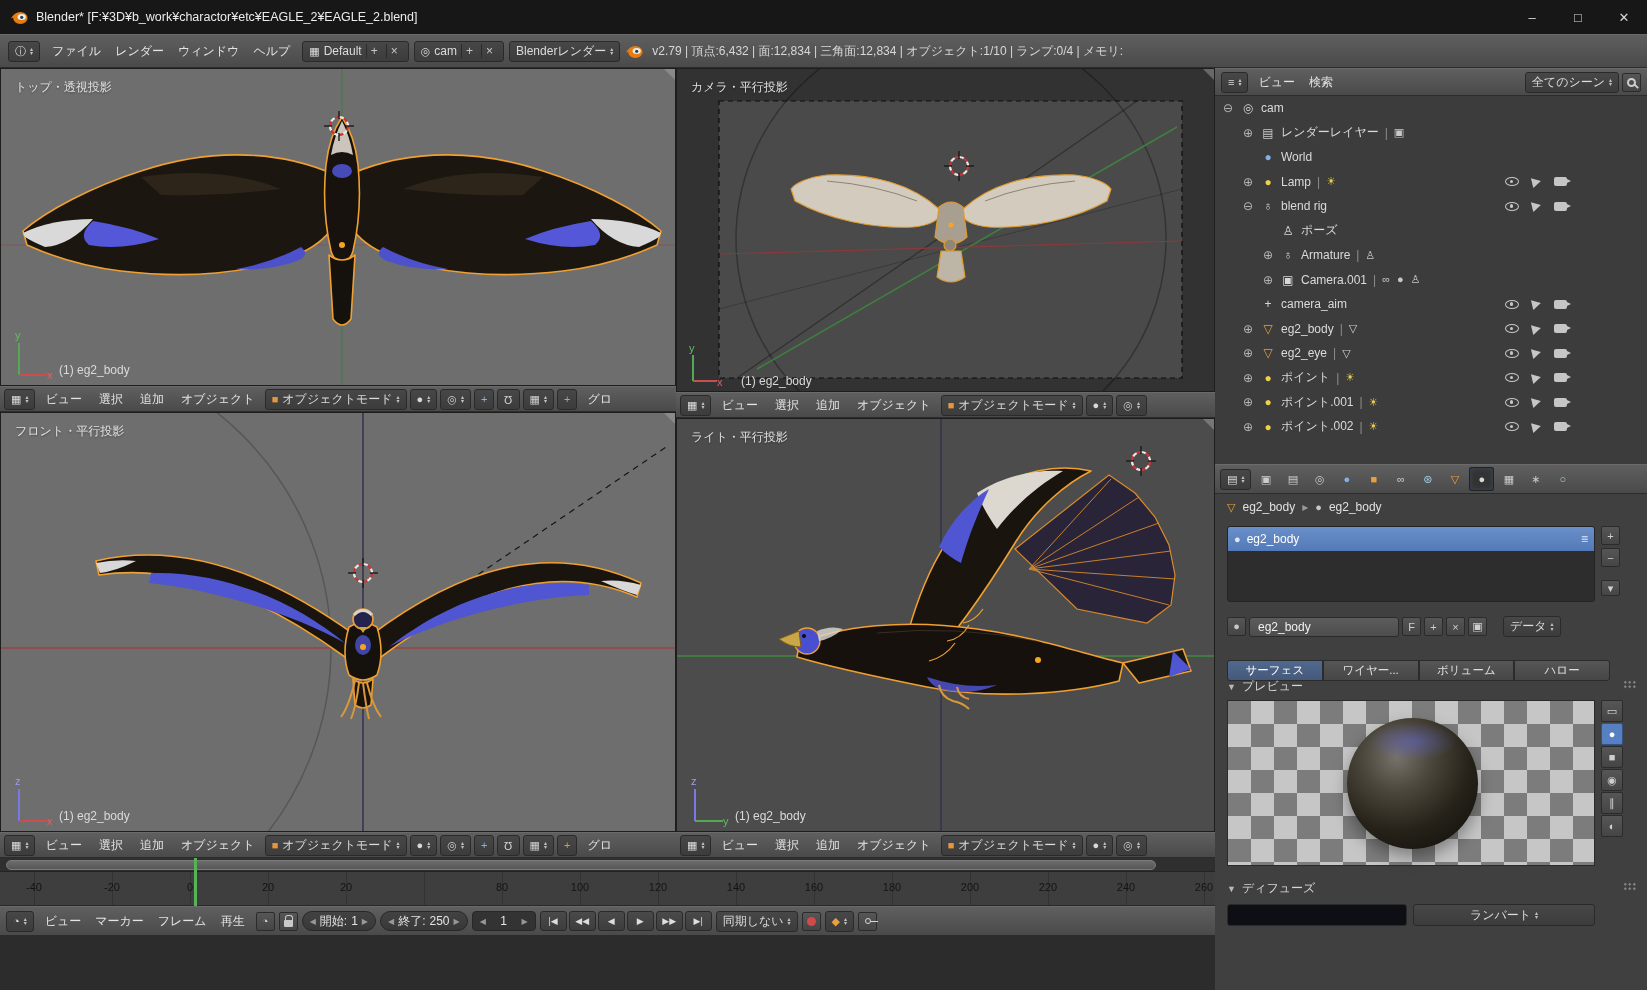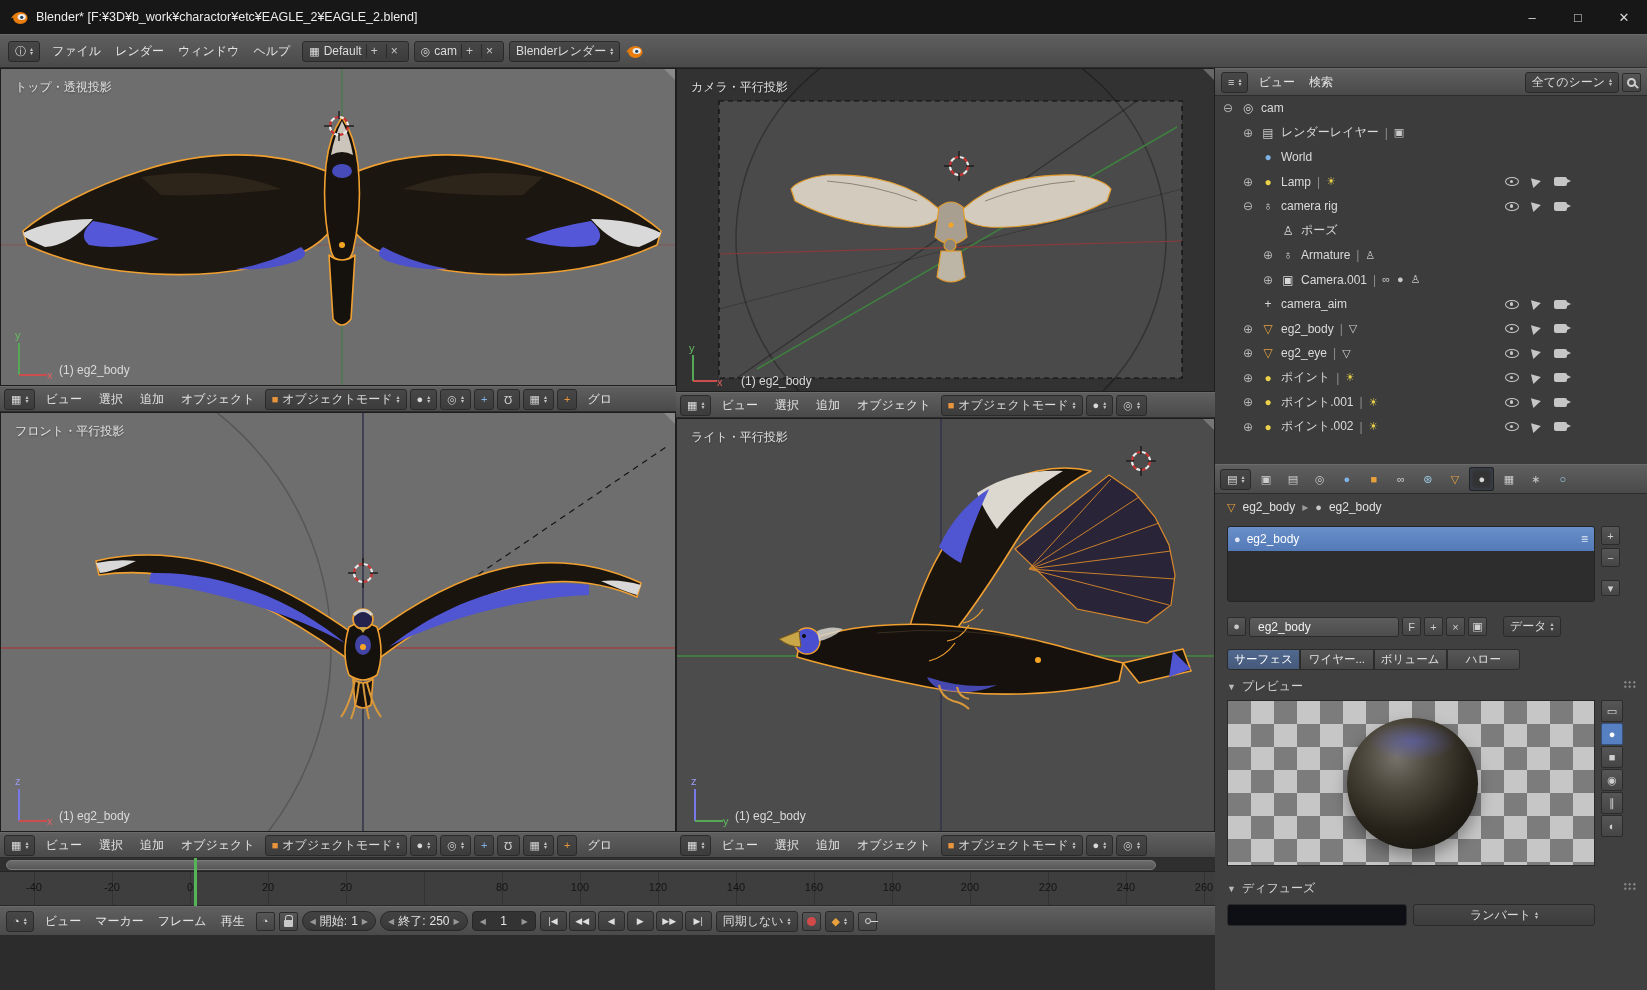--- a/index.html
+++ b/index.html
@@ -159,20 +159,21 @@
           <span>▴</span>
           <span>▾</span>
         </span>
     </span>
     <svg width="18" height="15" viewBox="0 0 20 16">
       <path d="M1,9 Q4,3.6 10,2.8 L6.6,7 Z" fill="#e87d0d"></path>
       <ellipse cx="11.5" cy="8.6" rx="8" ry="6.6" fill="#e87d0d"></ellipse>
       <ellipse cx="13" cy="7.4" rx="4.6" ry="3.4" fill="#ededed"></ellipse>
       <circle cx="13" cy="7.8" r="1.8" fill="#24435f"></circle>
     </svg>
+    <span class="stats">v2.79 | 頂点:6,432 | 面:12,834 | 三角面:12,834 | オブジェクト:1/10 | ランプ:0/4 | メモリ:</span>
   </div>
 
   <div class="scene grid" id="sc-top">
     <svg class="sceneart" width="676" height="318" viewBox="0 0 676 318">
       <line x1="0" y1="176" x2="676" y2="176" stroke="rgba(150,60,60,.45)" stroke-width="1"></line>
       <line x1="341" y1="0" x2="341" y2="318" stroke="#4a7a4a" stroke-width="1.5" opacity=".85"></line>
       <g stroke="#f0a030" stroke-width="1.6" stroke-linejoin="round">
         <g id="tl-lw">
           <path d="M332,105 C270,78 200,82 140,102 C90,118 45,142 22,162 L26,176 Q70,196 120,202 Q170,208 215,204 Q260,200 295,186 Q320,176 332,158 Z" fill="#1c1610"></path>
         </g>
@@ -670,21 +671,21 @@
         <span class="o-ic2" style="color: rgb(236, 210, 74);">☀</span>
         <span class="o-restrict">
           <span class="eyeico"></span>
           <span class="curico"></span>
           <span class="camico"></span>
         </span>
       </div>
       <div class="o-row" style="padding-left: 26px;">
         <span class="o-exp">⊖</span>
         <span class="o-ic" style="color: rgb(216, 216, 216);">♁</span>
-        <span class="o-lb">camera rig</span>
+        <span class="o-lb">blend rig</span>
         <span class="o-restrict">
           <span class="eyeico"></span>
           <span class="curico"></span>
           <span class="camico"></span>
         </span>
       </div>
       <div class="o-row" style="padding-left: 46px;">
         <span class="o-exp"></span>
         <span class="o-ic" style="color: rgb(216, 216, 216);">♙</span>
         <span class="o-lb">ポーズ</span>
@@ -856,21 +857,21 @@
       <span style="width:10px"></span>
       <span class="hbtn">
         <span>データ</span>
         <span class="ud">
             <span>▴</span>
             <span>▾</span>
           </span>
       </span>
     </div>
 
-    <div class="pb-abs" style="left:12px;top:155px;width:293px;display:flex">
+    <div class="pb-abs" style="left:12px;top:166px;width:383px;display:flex">
       <span class="ttab active" style="border-radius:3px 0 0 3px">サーフェス</span>
       <span class="ttab">ワイヤー...</span>
       <span class="ttab">ボリューム</span>
       <span class="ttab" style="border-radius:0 3px 3px 0">ハロー</span>
     </div>
 
     <div class="pb-abs panel-h" style="left:12px;top:184px">
       <span class="tri">▼</span>
       <span>プレビュー</span>
     </div>

